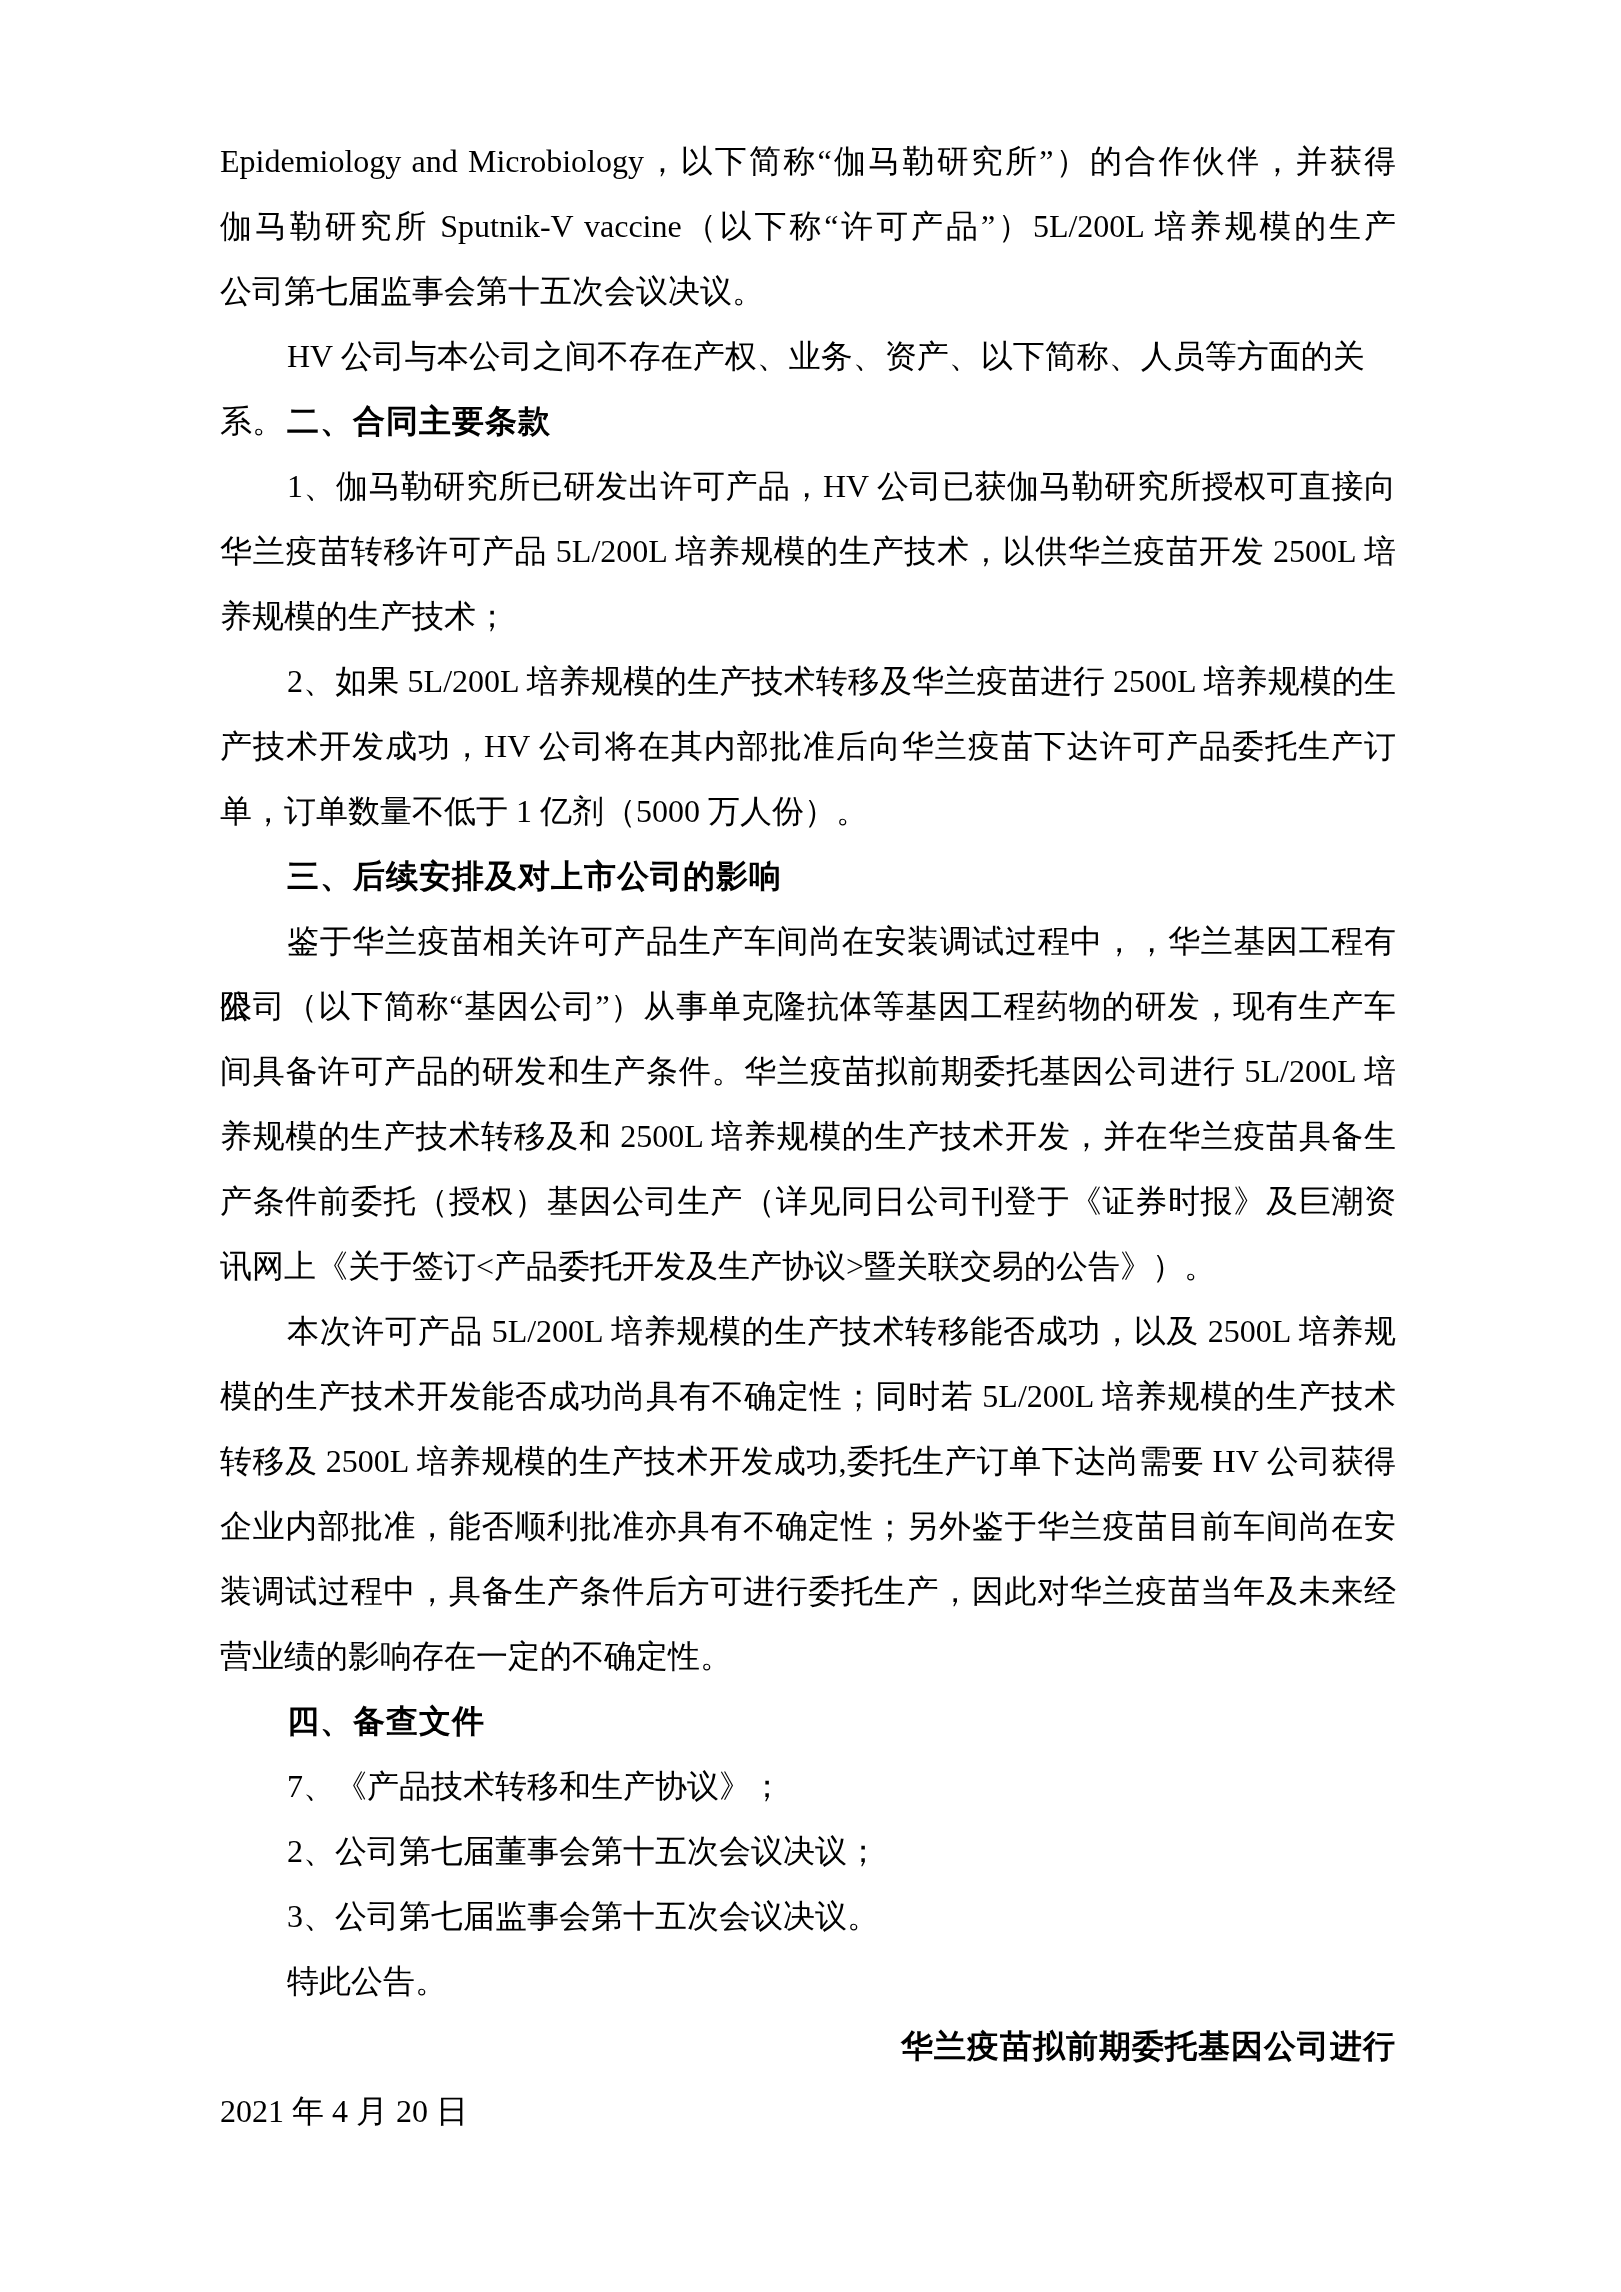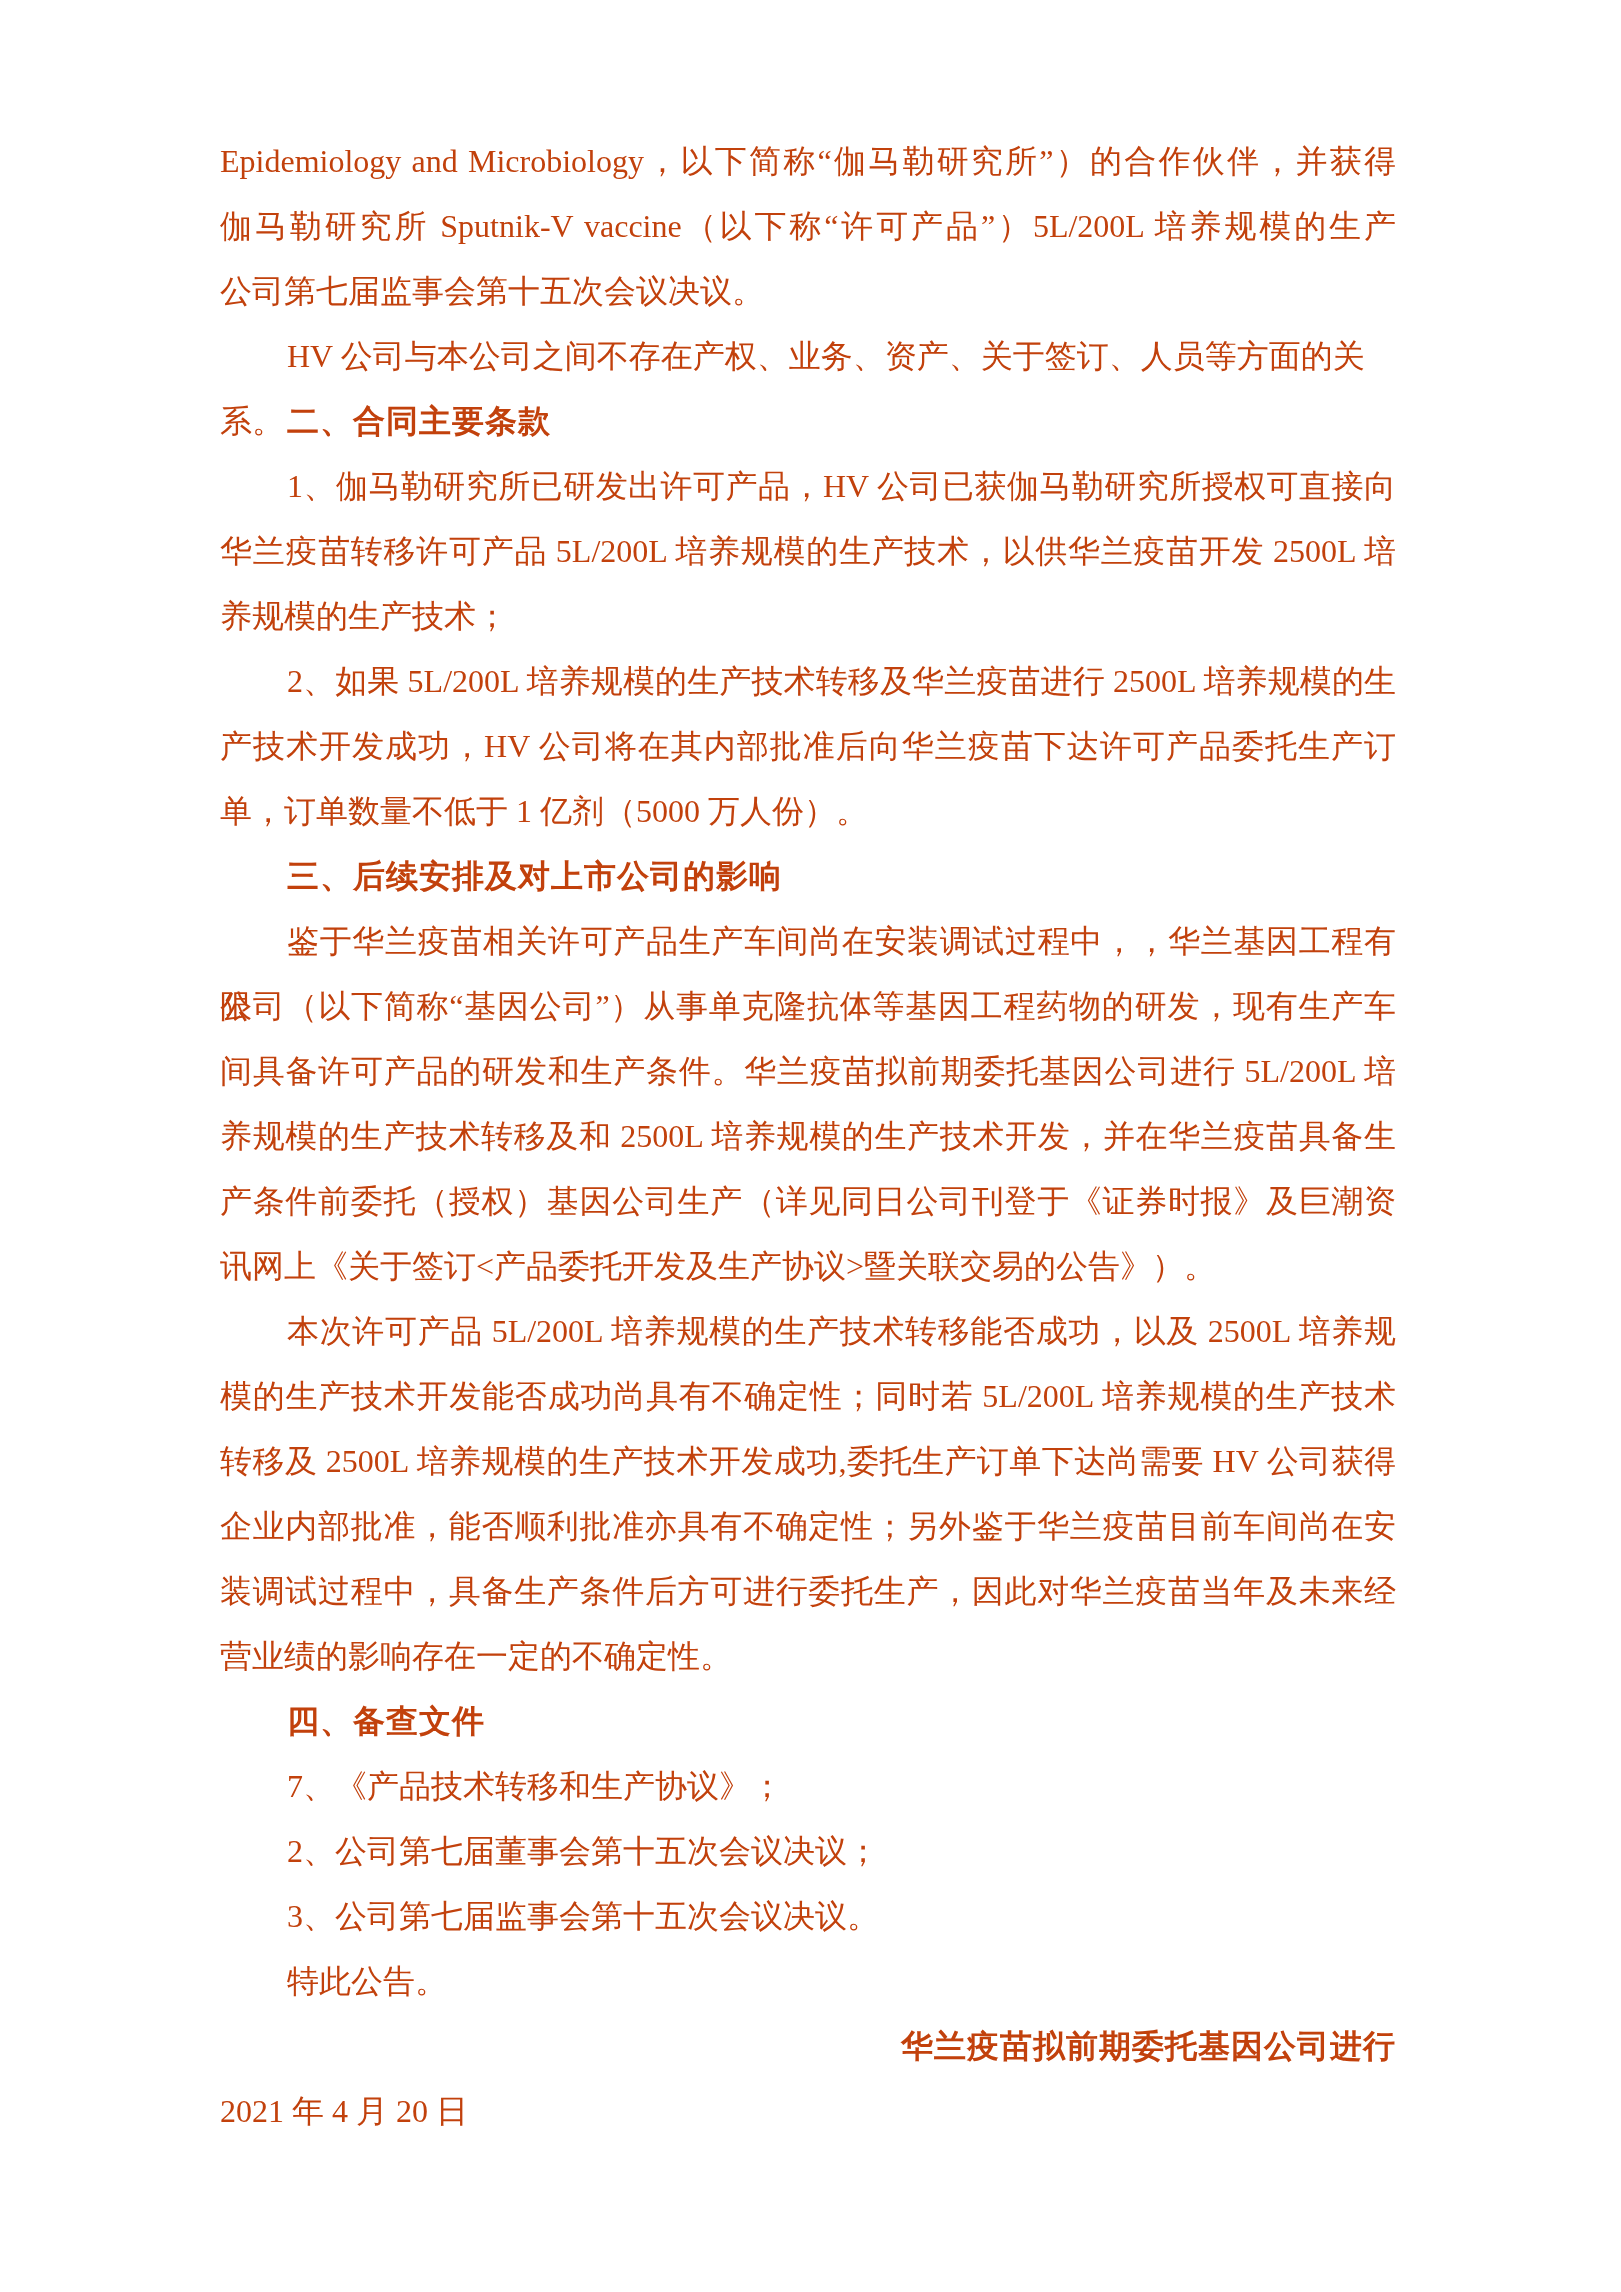--- a/index.html
+++ b/index.html
@@ -48,25 +48,25 @@
   }
   .line.date {
     text-align: left;
     padding-right: 86px;
   }
 </style>
 </head>
 <body>
 
 <div class="page" style="background: rgb(255, 255, 255);">
-  <div class="textblock" style="color: #c2410c;">
+  <div class="textblock" style="color: #000000;">
       <div class="line body fill">Epidemiology and Microbiology，以下简称“伽马勒研究所”）的合作伙伴，并获得</div>
       <div class="line body fill">伽马勒研究所 Sputnik-V vaccine（以下称“许可产品”）5L/200L 培养规模的生产</div>
       <div class="line body">公司第七届监事会第十五次会议决议。</div>
-      <div class="line body indent">HV 公司与本公司之间不存在产权、业务、资产、关于签订、人员等方面的关系。</div>
+      <div class="line body indent">HV 公司与本公司之间不存在产权、业务、资产、以下简称、人员等方面的关系。</div>
       <div class="line heading indent">二、合同主要条款</div>
       <div class="line body indent fill">1、伽马勒研究所已研发出许可产品，HV 公司已获伽马勒研究所授权可直接向</div>
       <div class="line body fill">华兰疫苗转移许可产品 5L/200L 培养规模的生产技术，以供华兰疫苗开发 2500L 培</div>
       <div class="line body">养规模的生产技术；</div>
       <div class="line body indent fill">2、如果 5L/200L 培养规模的生产技术转移及华兰疫苗进行 2500L 培养规模的生</div>
       <div class="line body fill">产技术开发成功，HV 公司将在其内部批准后向华兰疫苗下达许可产品委托生产订</div>
       <div class="line body">单，订单数量不低于 1 亿剂（5000 万人份）。</div>
       <div class="line heading indent">三、后续安排及对上市公司的影响</div>
       <div class="line body indent fill">鉴于华兰疫苗相关许可产品生产车间尚在安装调试过程中，，华兰基因工程有限</div>
       <div class="line body fill">公司（以下简称“基因公司”）从事单克隆抗体等基因工程药物的研发，现有生产车</div>

